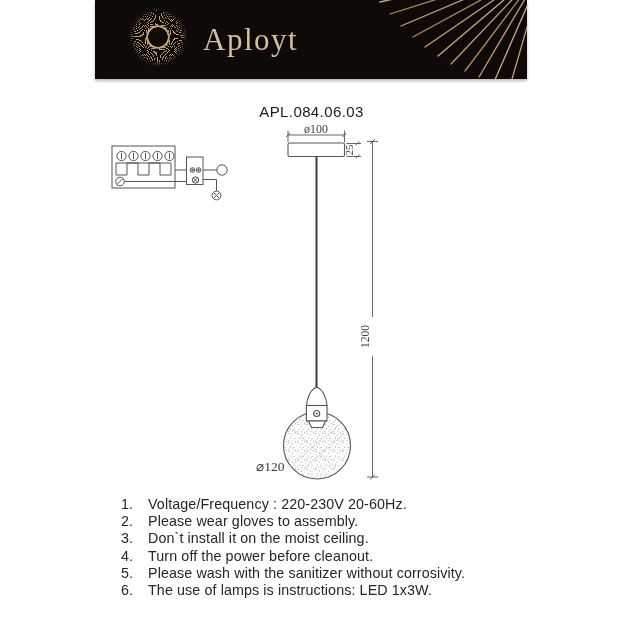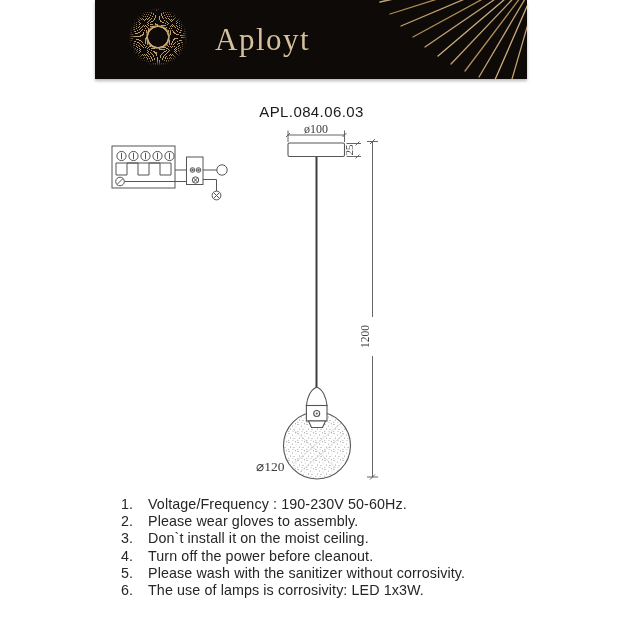--- a/index.html
+++ b/index.html
@@ -13,21 +13,21 @@
          background:
            radial-gradient(circle at 50% 50%,
              #0d0a08 0 9.5px,
              rgba(214,178,122,.9) 10px 11px,
              rgba(13,10,8,0) 12.5px 23px,
              #0d0a08 29px 32px),
            repeating-conic-gradient(rgba(198,163,110,.95) 0deg 1.05deg,
              rgba(13,10,8,0) 1.05deg 4.1deg);}
   .brand{position:absolute;left:108px;top:22px;width:200px;
          font-family:"Liberation Serif",serif;font-size:31px;font-weight:400;
-         letter-spacing:1.5px;color:#d5bf9d;margin-left:12px;}
+         letter-spacing:1.5px;color:#d5bf9d;}
   .fan{position:absolute;left:0;top:0;}
 
   
   .title{position:absolute;left:0;top:86px;width:623px;text-align:center;
          font-size:15px;color:#1b1b1b;letter-spacing:.2px;}
   .model{position:absolute;left:0;top:103px;width:623px;text-align:center;
          font-size:15px;color:#1b1b1b;letter-spacing:.4px;}
 
   
   .drawing{position:absolute;left:0;top:0;pointer-events:none;}
@@ -167,37 +167,37 @@
 
     <text class="dimtext" x="316" y="132.5" font-size="12" text-anchor="middle">ø100</text>
     <text class="dimtext" x="352.5" y="150" font-size="11" text-anchor="middle" transform="rotate(-90 352.5 150)">25</text>
     <text class="dimtext" x="369" y="336.5" font-size="11.5" text-anchor="middle" transform="rotate(-90 369 336.5)">1200</text>
     <text class="dimtext" x="256" y="471" font-size="13.5" text-anchor="start">⌀120</text>
   </svg>
 
   <ol class="instructions">
     <li>
       <span class="num">1.</span>
-      <span class="txt">Voltage/Frequency : 190-230V 50-60Hz.</span>
+      <span class="txt">Voltage/Frequency : 220-230V 20-60Hz.</span>
     </li>
     <li>
       <span class="num">2.</span>
       <span class="txt">Please wear gloves to assembly.</span>
     </li>
     <li>
       <span class="num">3.</span>
       <span class="txt">Don`t install it on the moist ceiling.</span>
     </li>
     <li>
       <span class="num">4.</span>
       <span class="txt">Turn off the power before cleanout.</span>
     </li>
     <li>
       <span class="num">5.</span>
       <span class="txt">Please wash with the sanitizer without corrosivity.</span>
     </li>
     <li>
       <span class="num">6.</span>
-      <span class="txt">The use of lamps is corrosivity: LED 1x3W.</span>
+      <span class="txt">The use of lamps is instructions: LED 1x3W.</span>
     </li>
   </ol>
 
 </div>
 
 </body></html>

